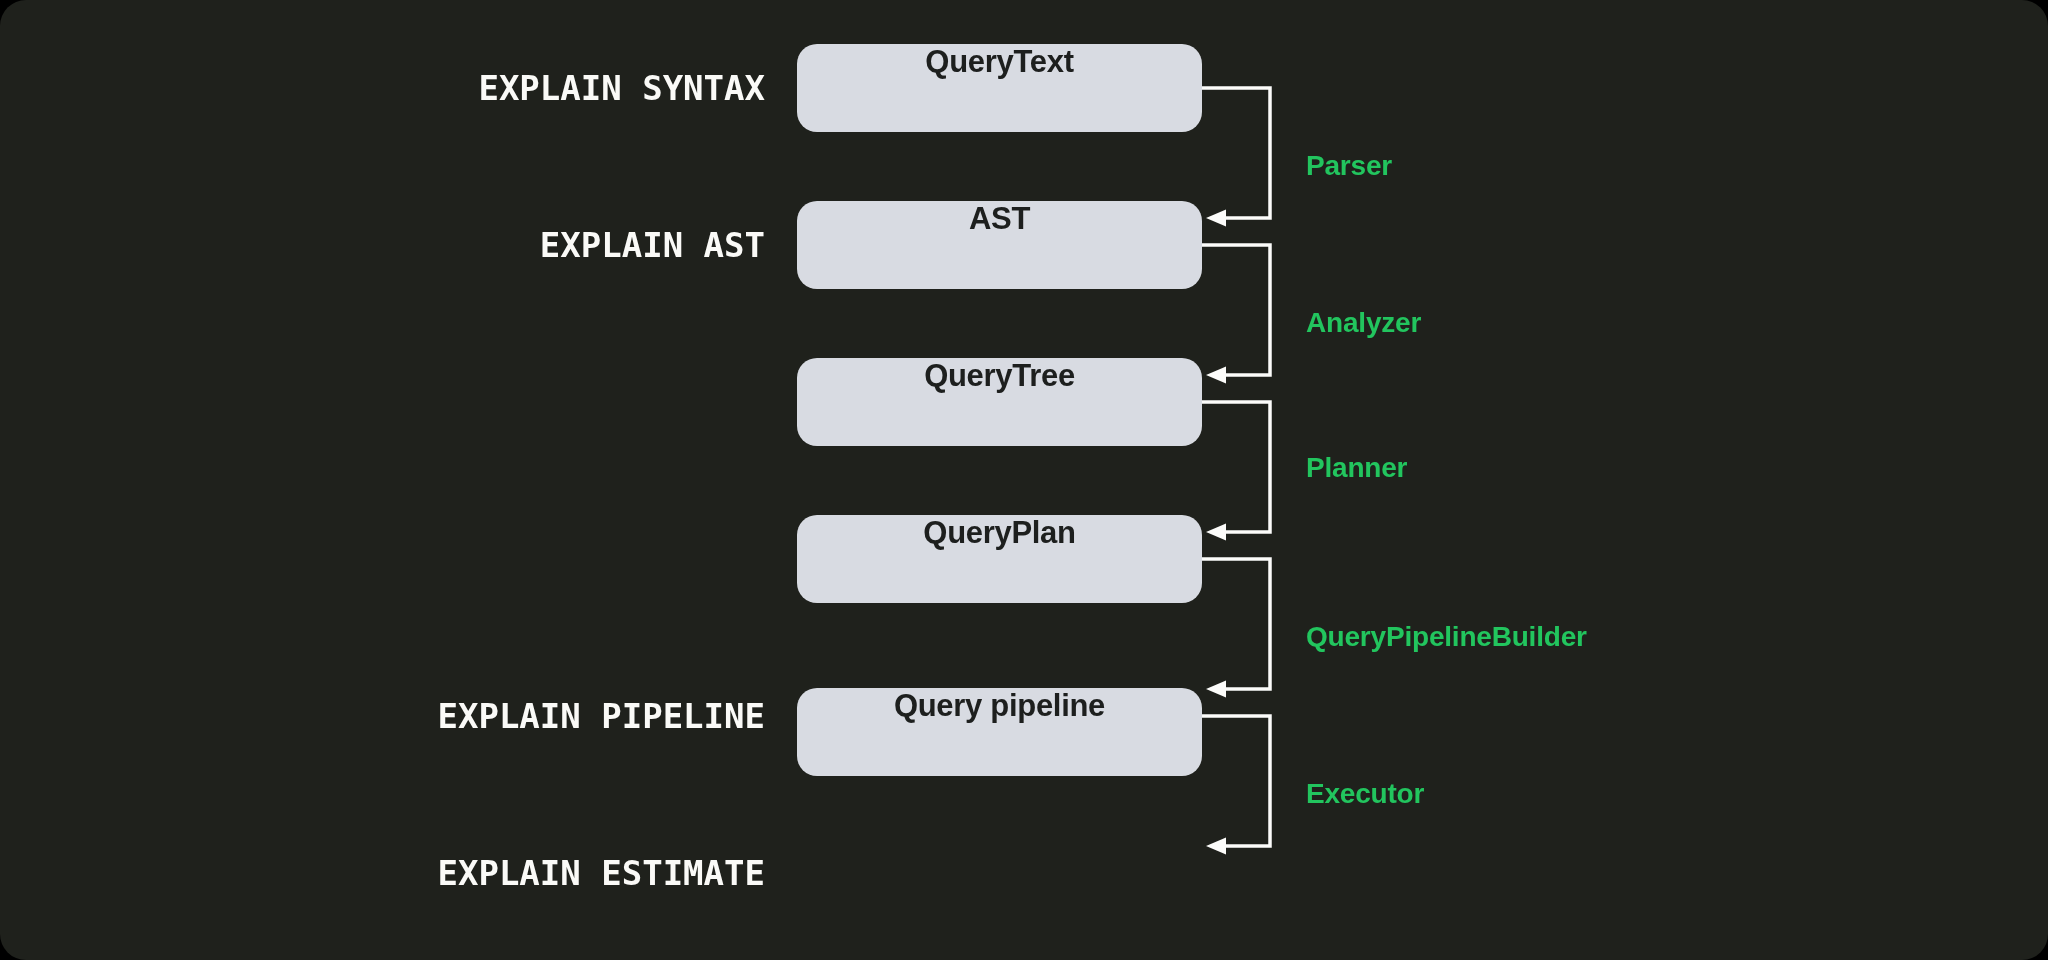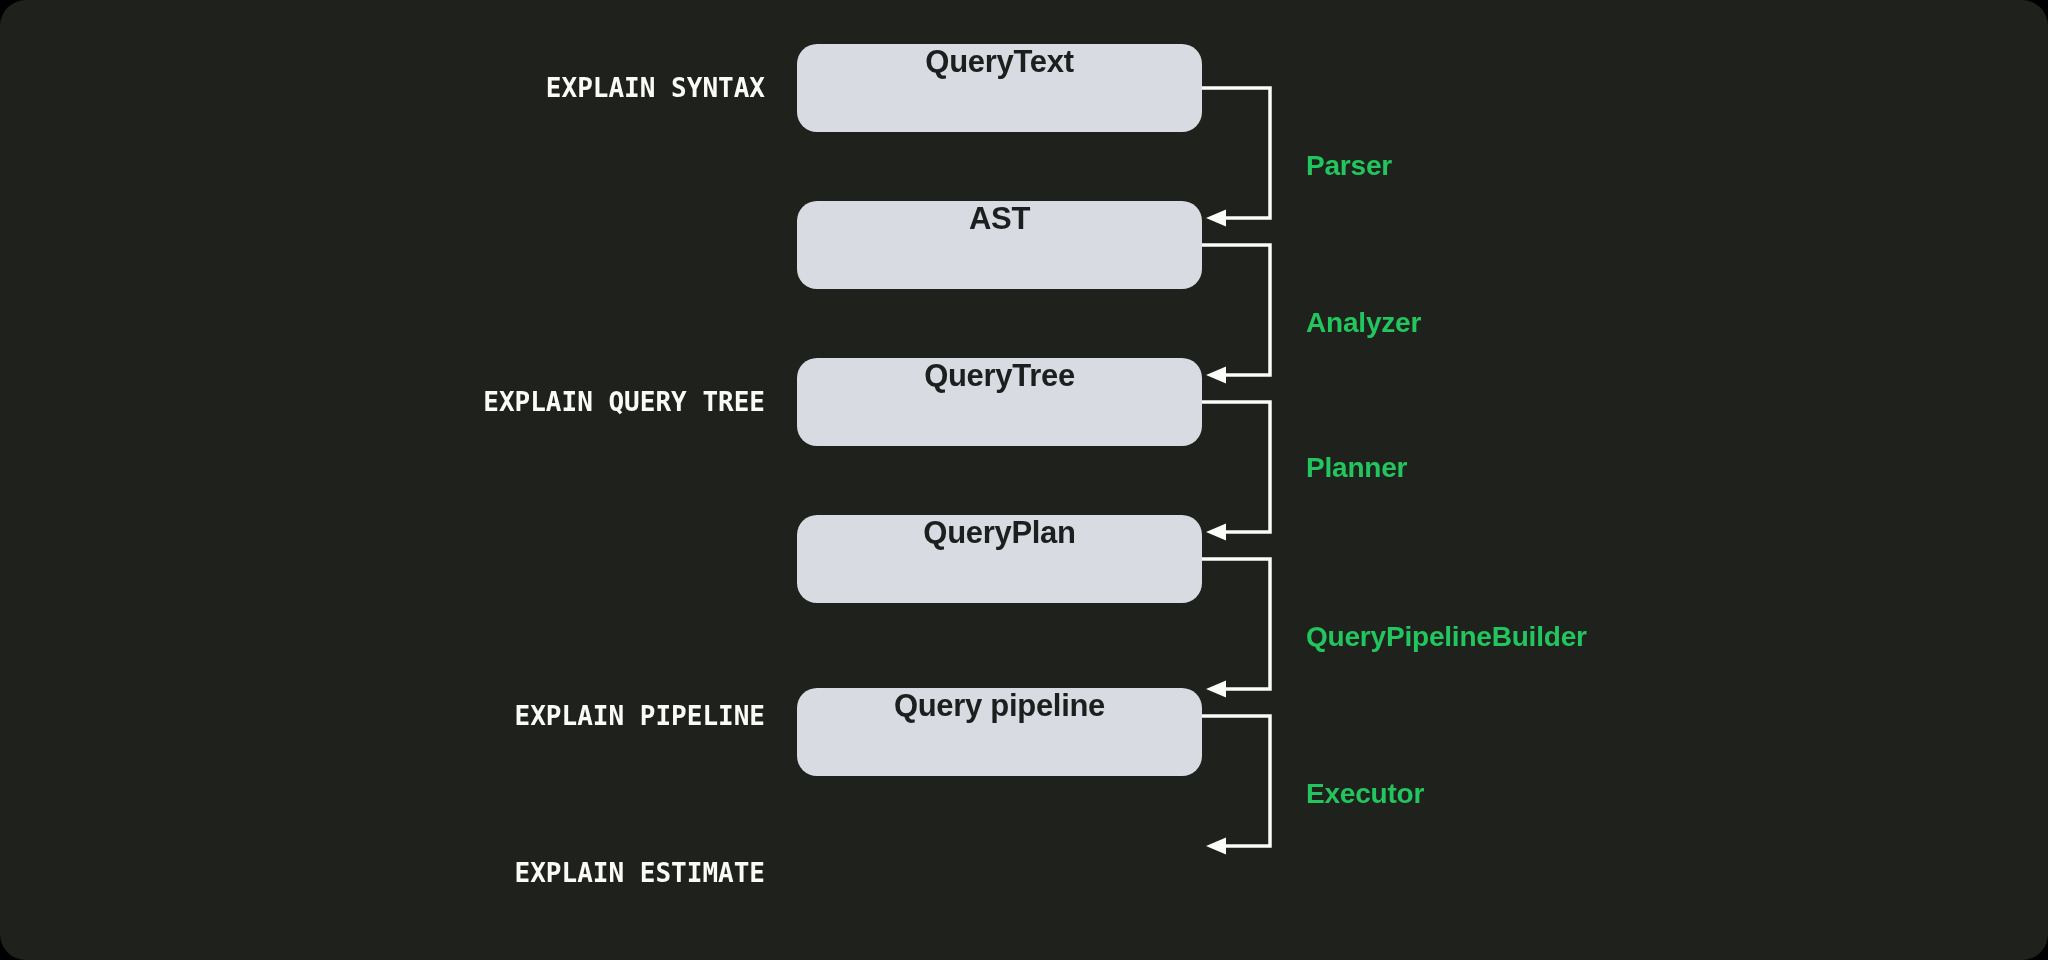--- a/index.html
+++ b/index.html
@@ -21,21 +21,21 @@
   .cmd-label {
     position: absolute;
     left: 380px;
     width: 385px;
     height: 88px;
     display: flex;
     align-items: center;
     justify-content: flex-end;
     font-family: "DejaVu Sans Mono", monospace;
     font-weight: 700;
-    font-size: 26px;
+    font-size: 34px;
     color: #fafaf7;
     white-space: nowrap;
   }
   .stage-box {
     position: absolute;
     left: 797px;
     width: 405px;
     height: 88px;
     background: #d8dbe2;
     border-radius: 20px;
@@ -77,21 +77,21 @@
     fill: #fcfcfa;
     stroke: none;
   }
 </style>
 </head>
 <body>
 
 <div class="canvas">
 
   <div class="cmd-label" style="top:44px">EXPLAIN SYNTAX</div>
-  <div class="cmd-label" style="top:358px">EXPLAIN QUERY TREE</div>
+  <div class="cmd-label" style="top:201px">EXPLAIN AST</div>
   <div class="cmd-label" style="top:829px">EXPLAIN ESTIMATE</div>
   <div class="cmd-label" style="top:672px">EXPLAIN PIPELINE</div>
 
   <div class="stage-box" style="top:44px">
     <span class="box-label">QueryText</span>
   </div>
   <div class="stage-box" style="top:201px">
     <span class="box-label">AST</span>
   </div>
   <div class="stage-box" style="top:358px">

